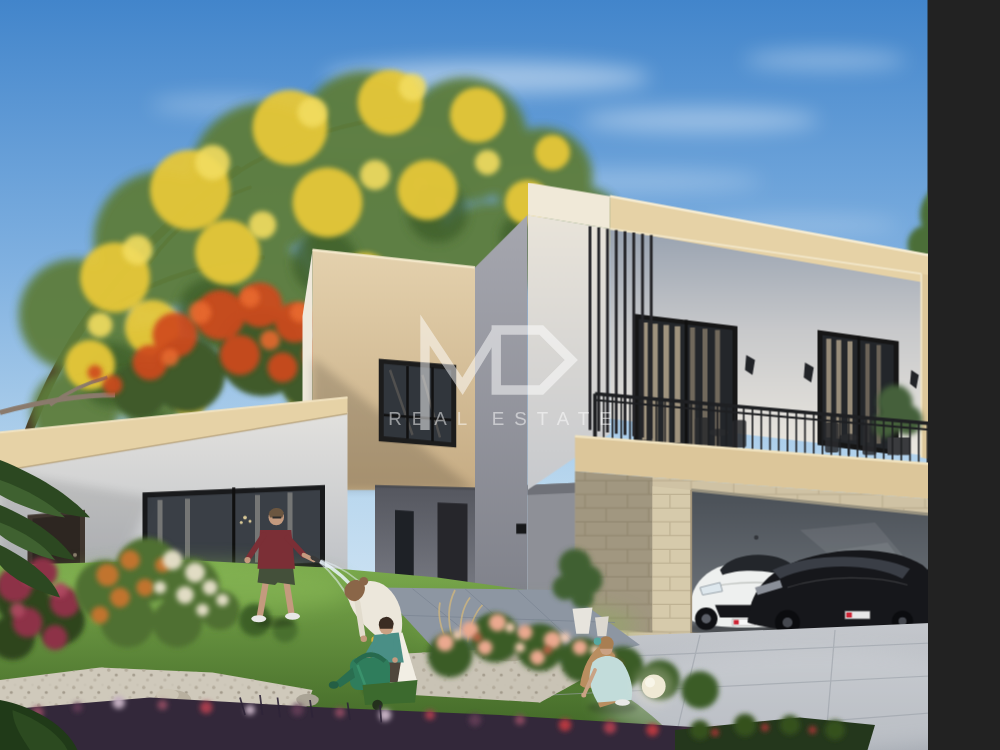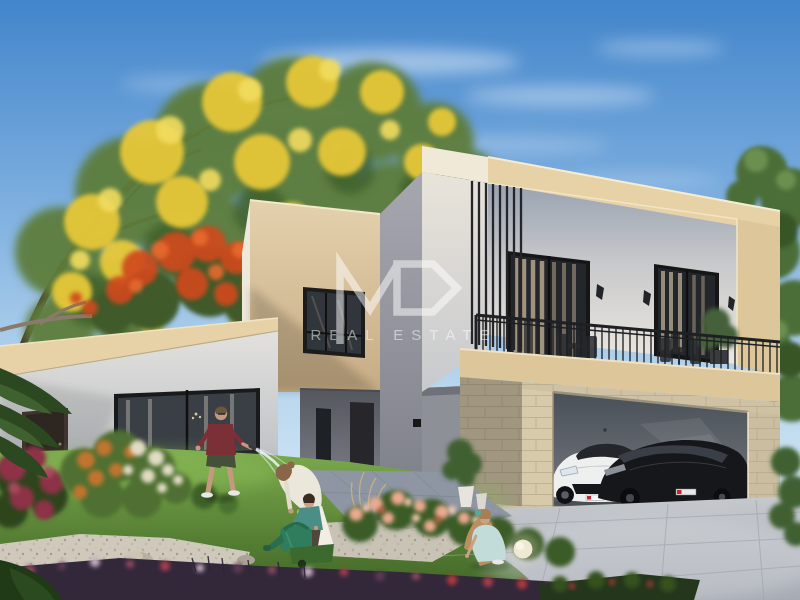--- a/index.html
+++ b/index.html
@@ -1,16 +1,16 @@
 <!DOCTYPE html>
 <html><head>
 <meta charset="utf-8">
 <style>
   html,body{margin:0;padding:0;background:#222;}
-  .scene{width:800px;height:600px;position:relative;overflow:hidden;
+  .scene{width:742px;height:600px;position:relative;overflow:hidden;
          font-family:"Liberation Sans",sans-serif;}
   .scene svg{display:block;width:800px;height:600px;}
   .wm-sub{font-family:"Liberation Sans",sans-serif;font-size:15px;letter-spacing:8px;font-weight:400;}
 </style>
 </head>
 <body>
 
 <div class="scene" aria-label="3D exterior rendering of a modern two-storey villa with garden, balcony, double garage and a family gardening">
 <svg viewBox="0 0 800 600" xmlns="http://www.w3.org/2000/svg">
   <defs>

